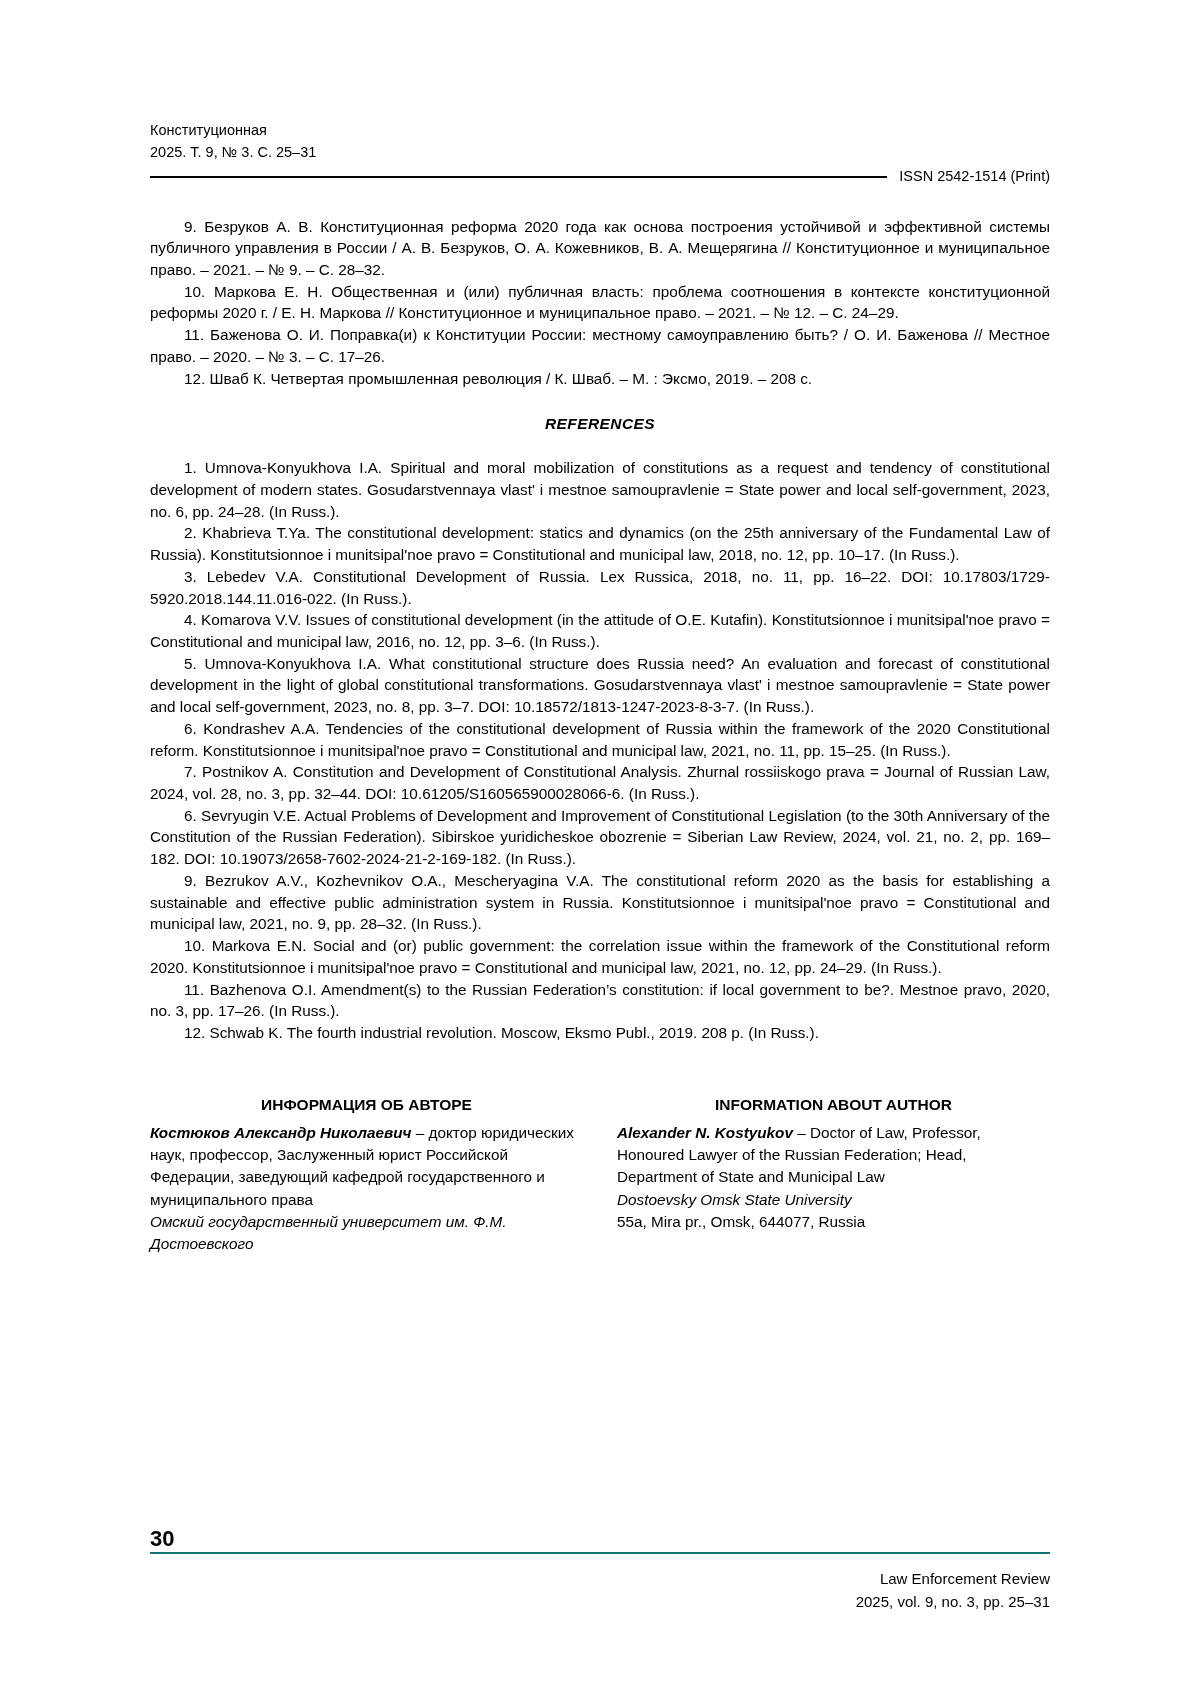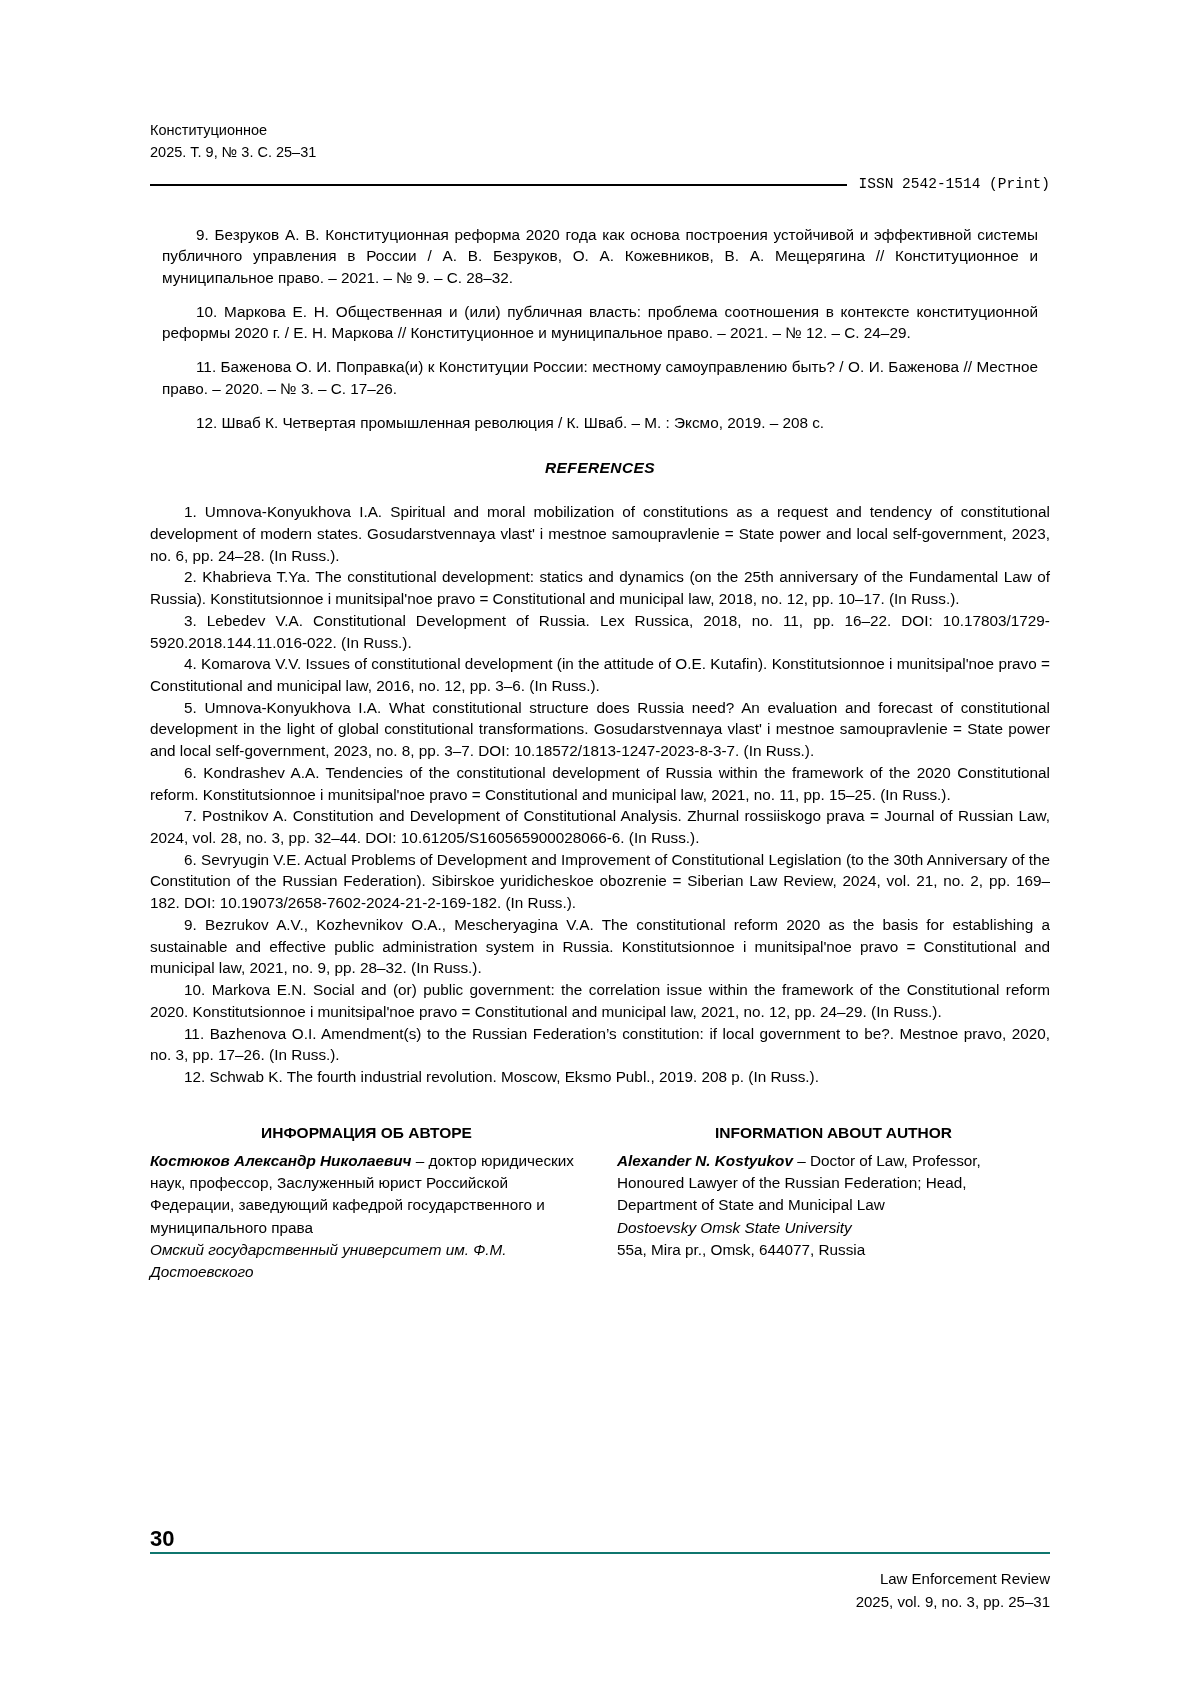--- a/index.html
+++ b/index.html
@@ -26,22 +26,21 @@
     font-size: 14.5px;
     line-height: 1.5;
     color: #000;
   }
   .runhead div {
     white-space: nowrap;
   }
   .header-rule-row {
     position: relative;
     height: 26px;
-    margin-top: 10px;
-    font-family: Liberation Mono, monospace;
+    margin-top: 2px;
   }
   .header-rule {
     position: absolute;
     left: 0;
     right: 0;
     top: 10px;
     height: 2.5px;
     background: #000;
   }
   .issn {
@@ -56,21 +55,21 @@
   }
   
   .body-text {
     margin-top: 24px;
     font-size: 15.3px;
     line-height: 1.42;
     text-align: justify;
     text-justify: inter-word;
   }
   .body-text p {
-    margin: 12px;
+    margin: 0;
     text-indent: 34px;
   }
   .section-title {
     text-align: center;
     font-style: italic;
     font-weight: bold;
     font-size: 15.5px;
     margin: 26px 0 24px 0;
     letter-spacing: 0.4px;
   }
@@ -87,20 +86,21 @@
   .author-col {
     width: 50%;
     font-size: 15.3px;
     line-height: 1.45;
   }
   .author-col .col-title {
     text-align: center;
     font-weight: bold;
     font-size: 15.5px;
     margin-bottom: 6px;
+    margin-top: 16px;
   }
   .author-col .name {
     font-weight: bold;
     font-style: italic;
   }
   .author-col .aff {
     font-style: italic;
   }
   .author-col p {
     margin: 0;
@@ -134,21 +134,21 @@
     margin-top: 14px;
   }
   .footer-right div { white-space: nowrap; }
 </style>
 </head>
 <body>
 
 <div class="page">
 
   <div class="runhead">
-    <div>Конституционное</div>
+    <div>Конституционная</div>
     <div>2025. Т. 9, № 3. С. 25–31</div>
   </div>
 
   <div class="header-rule-row">
     <div class="header-rule"></div>
     <div class="issn">ISSN 2542-1514 (Print)</div>
   </div>
 
   <div class="body-text">
     <p>9. Безруков А. В. Конституционная реформа 2020 года как основа построения устойчивой и эффективной системы публичного управления в России / А. В. Безруков, О. А. Кожевников, В. А. Мещерягина // Конституционное и муниципальное право. – 2021. – № 9. – С. 28–32.</p>

